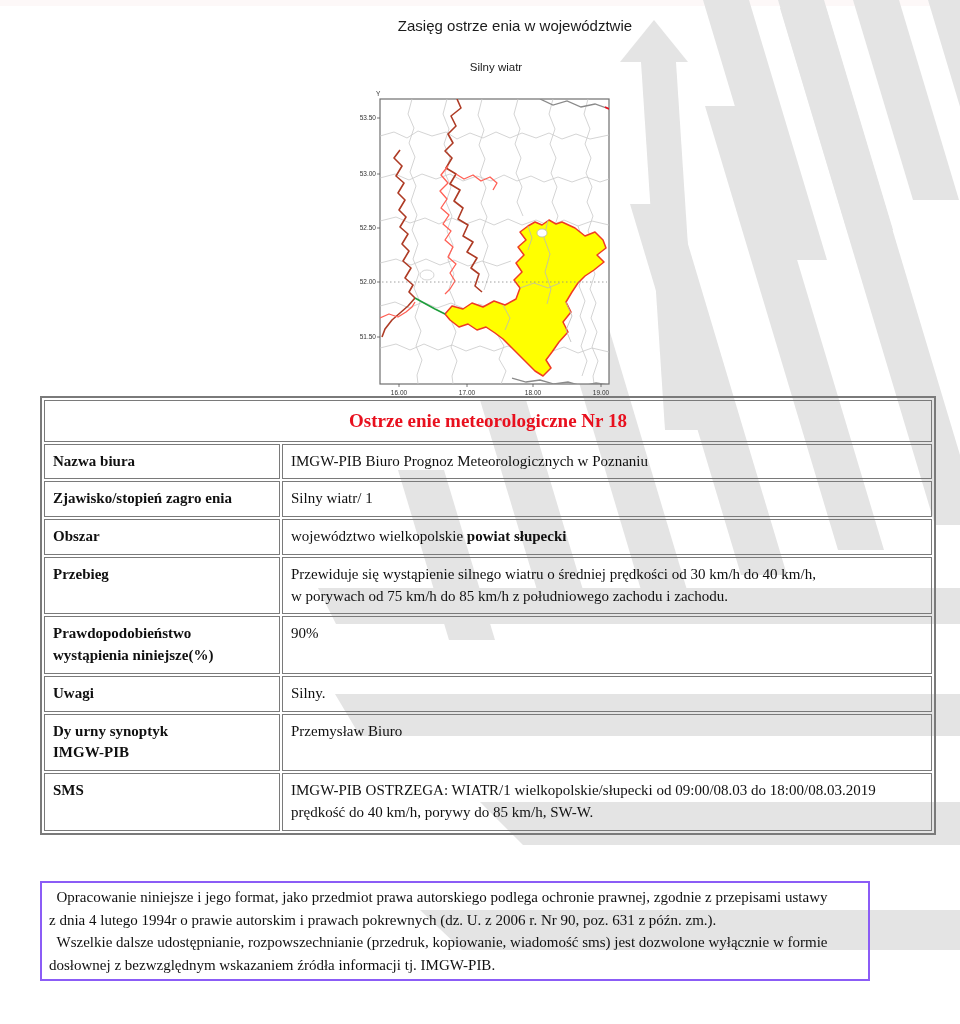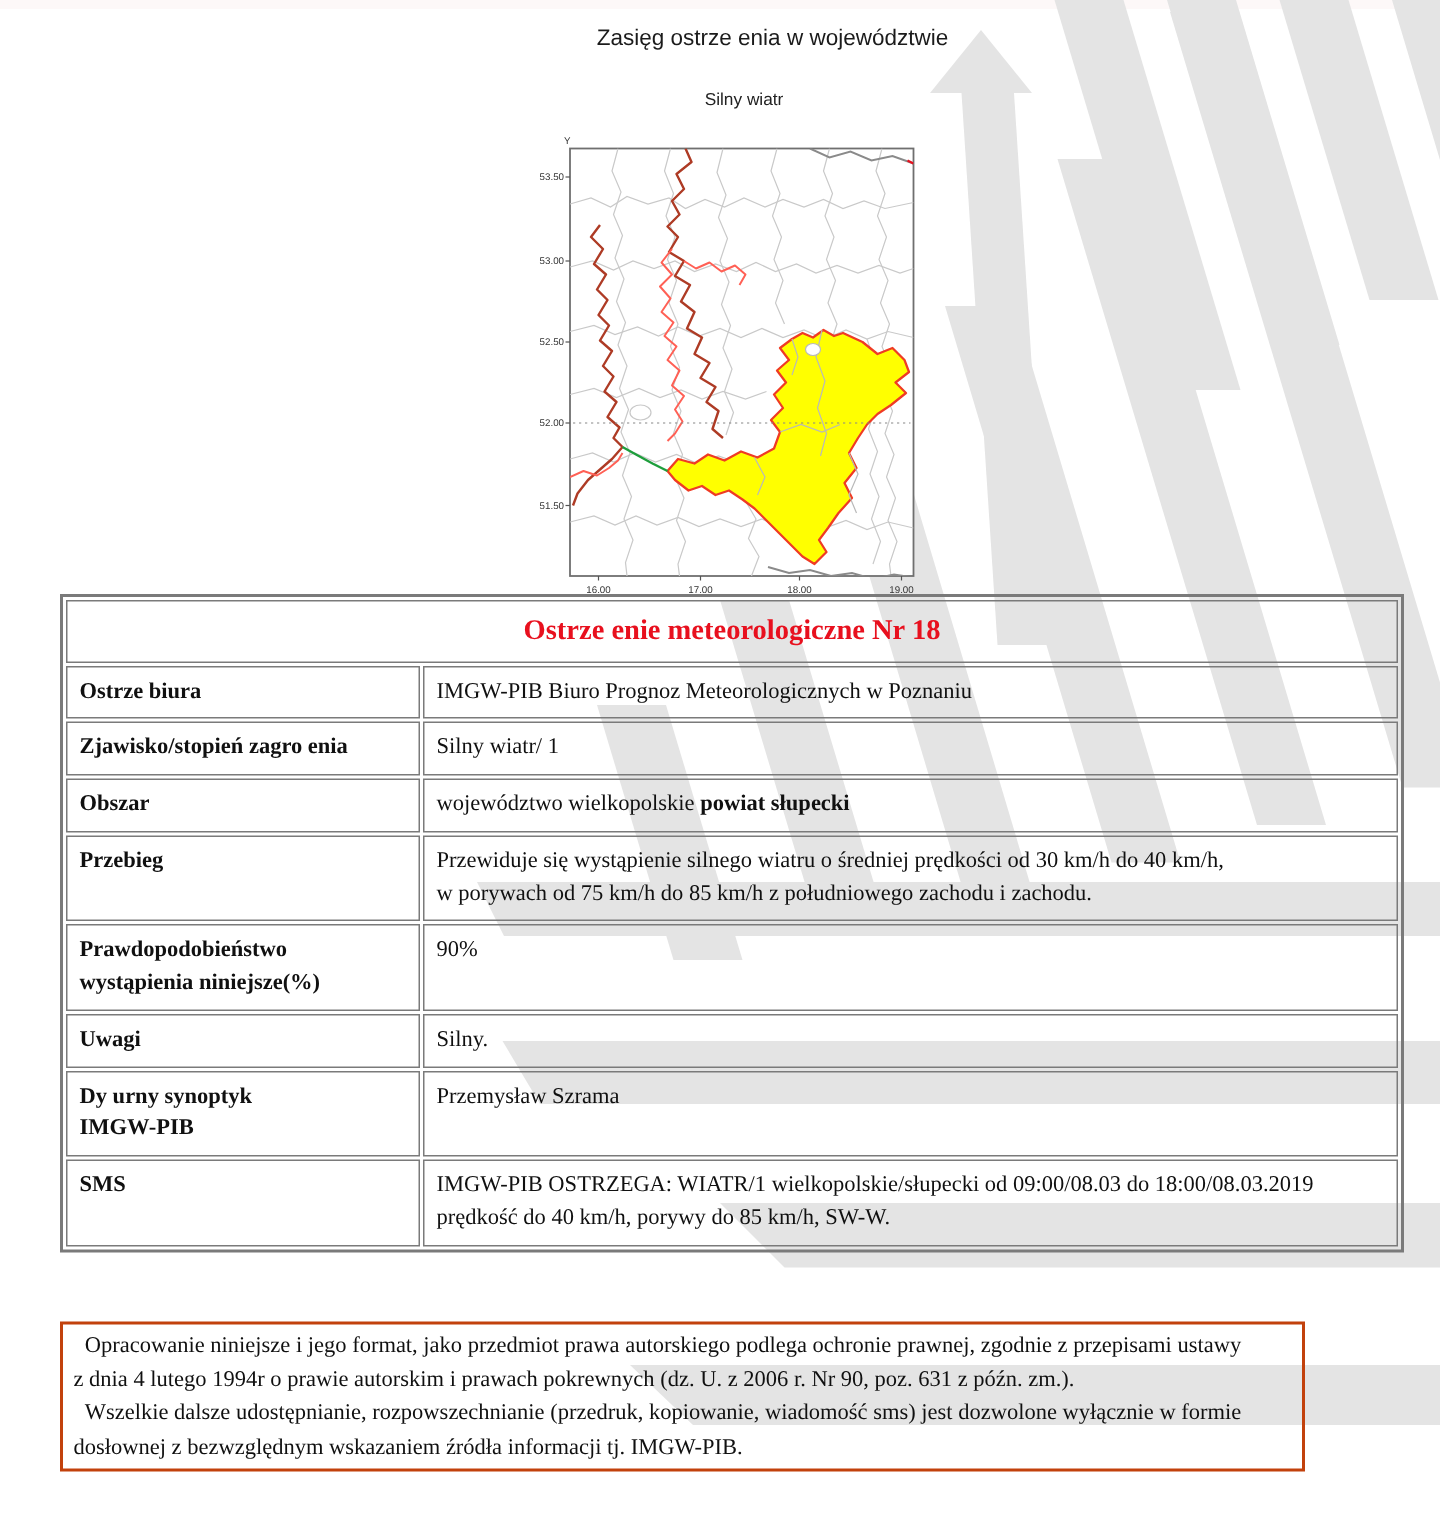--- a/index.html
+++ b/index.html
@@ -37,21 +37,21 @@
     line-height:1.45;white-space:pre-line;background:transparent;
   }
   td.hdr{
     text-align:center;font-weight:bold;font-size:19px;color:#e8101e;
     padding:9px 8px;
   }
   td.lbl{width:218px;font-weight:bold;}
   
   .footer-box{
     position:absolute;top:881px;left:40px;width:830px;box-sizing:border-box;z-index:1;
-    border:2px solid #c2410c;padding:3px 7px;
+    border:2px solid #8b5cf6;padding:3px 7px;
     font-size:15px;line-height:1.5;color:#101010;white-space:pre-wrap;
     background:transparent;
   }
 </style>
 </head>
 <body>
 
 <div class="top-strip"></div>
 
 <svg id="watermark" width="960" height="1024" viewBox="0 0 960 1024" aria-hidden="true">
@@ -172,21 +172,21 @@
     <text class="map-tick" text-anchor="middle" x="249" y="309">19.00</text>
   </g>
 </svg>
 
 <table class="warning">
   <tbody>
     <tr>
       <td class="hdr" colspan="2">Ostrze enie meteorologiczne Nr 18</td>
     </tr>
     <tr>
-      <td class="lbl">Ostrze biura</td>
+      <td class="lbl">Nazwa biura</td>
       <td>IMGW-PIB Biuro Prognoz Meteorologicznych w Poznaniu</td>
     </tr>
     <tr>
       <td class="lbl">Zjawisko/stopień zagro enia</td>
       <td>Silny wiatr/ 1</td>
     </tr>
     <tr>
       <td class="lbl">Obszar</td>
       <td><span>województwo wielkopolskie </span><b>powiat słupecki</b></td>
     </tr>
@@ -200,21 +200,21 @@
 wystąpienia niniejsze(%)</td>
       <td>90%</td>
     </tr>
     <tr>
       <td class="lbl">Uwagi</td>
       <td>Silny.</td>
     </tr>
     <tr>
       <td class="lbl">Dy urny synoptyk
 IMGW-PIB</td>
-      <td>Przemysław Szrama</td>
+      <td>Przemysław Biuro</td>
     </tr>
     <tr>
       <td class="lbl">SMS</td>
       <td>IMGW-PIB OSTRZEGA: WIATR/1 wielkopolskie/słupecki od 09:00/08.03 do 18:00/08.03.2019
 prędkość do 40 km/h, porywy do 85 km/h, SW-W.</td>
     </tr>
   </tbody>
 </table>
 
 <div class="footer-box">  Opracowanie niniejsze i jego format, jako przedmiot prawa autorskiego podlega ochronie prawnej, zgodnie z przepisami ustawy

